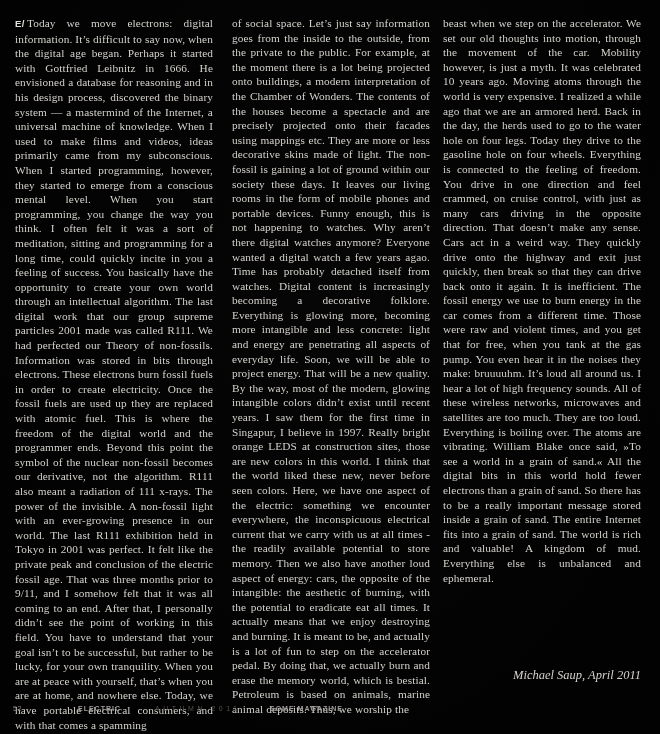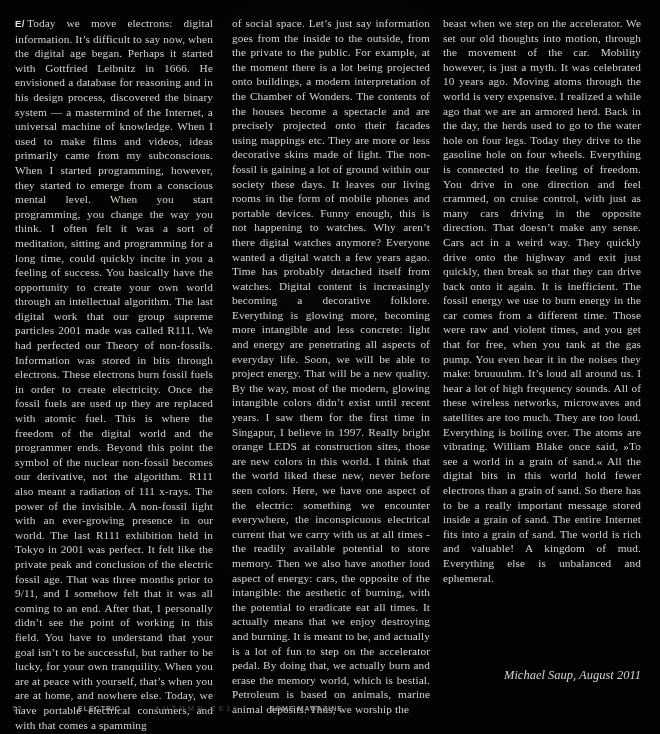--- a/index.html
+++ b/index.html
@@ -64,20 +64,20 @@
 </style>
 </head>
 <body>
 
 <div id="col1" class="col"><span class="initial">E/</span><span>Today we move electrons: digital information. It’s difficult to say now, when the digital age began. Perhaps it started with Gottfried Leibnitz in 1666. He envisioned a database for reasoning and in his design process, discovered the binary system — a mastermind of the Internet, a universal machine of knowledge. When I used to make films and videos, ideas primarily came from my subconscious. When I started programming, however, they started to emerge from a conscious mental level. When you start programming, you change the way you think. I often felt it was a sort of meditation, sitting and programming for a long time, could quickly incite in you a feeling of success. You basically have the opportunity to create your own world through an intellectual algorithm. The last digital work that our group supreme particles 2001 made was called R111. We had perfected our Theory of non-fossils. Information was stored in bits through electrons. These electrons burn fossil fuels in order to create electricity. Once the fossil fuels are used up they are replaced with atomic fuel. This is where the freedom of the digital world and the programmer ends. Beyond this point the symbol of the nuclear non-fossil becomes our derivative, not the algorithm. R111 also meant a radiation of 111 x-rays. The power of the invisible. A non-fossil light with an ever-growing presence in our world. The last R111 exhibition held in Tokyo in 2001 was perfect. It felt like the private peak and conclusion of the electric fossil age. That was three months prior to 9/11, and I somehow felt that it was all coming to an end. After that, I personally didn’t see the point of working in this field. You have to understand that your goal isn’t to be successful, but rather to be lucky, for your own tranquility. When you are at peace with yourself, that’s when you are at home, and nowhere else. Today, we have portable electrical consumers, and with that comes a spamming</span></div>
 
 <div id="col2" class="col"><span>of social space. Let’s just say information goes from the inside to the outside, from the private to the public. For example, at the moment there is a lot being projected onto buildings, a modern interpretation of the Chamber of Wonders. The contents of the houses become a spectacle and are precisely projected onto their facades using mappings etc. They are more or less decorative skins made of light. The non-fossil is gaining a lot of ground within our society these days. It leaves our living rooms in the form of mobile phones and portable devices. Funny enough, this is not happening to watches. Why aren’t there digital watches anymore? Everyone wanted a digital watch a few years agao. Time has probably detached itself from watches. Digital content is increasingly becoming a decorative folklore. Everything is glowing more, becoming more intangible and less concrete: light and energy are penetrating all aspects of everyday life. Soon, we will be able to project energy. That will be a new quality. By the way, most of the modern, glowing intangible colors didn’t exist until recent years. I saw them for the first time in Singapur, I believe in 1997. Really bright orange LEDS at construction sites, those are new colors in this world. I think that the world liked these new, never before seen colors. Here, we have one aspect of the electric: something we encounter everywhere, the inconspicuous electrical current that we carry with us at all times - the readily available potential to store memory. Then we also have another loud aspect of energy: cars, the opposite of the intangible: the aesthetic of burning, with the potential to eradicate eat all times. It actually means that we enjoy destroying and burning. It is meant to be, and actually is a lot of fun to step on the accelerator pedal. By doing that, we actually burn and erase the memory world, which is bestial. Petroleum is based on animals, marine animal deposits. Thus, we worship the</span></div>
 
 <div id="col3" class="col"><span>beast when we step on the accelerator. We set our old thoughts into motion, through the movement of the car. Mobility however, is just a myth. It was celebrated 10 years ago. Moving atoms through the world is very expensive. I realized a while ago that we are an armored herd. Back in the day, the herds used to go to the water hole on four legs. Today they drive to the gasoline hole on four wheels. Everything is connected to the feeling of freedom. You drive in one direction and feel crammed, on cruise control, with just as many cars driving in the opposite direction. That doesn’t make any sense. Cars act in a weird way. They quickly drive onto the highway and exit just quickly, then break so that they can drive back onto it again. It is inefficient. The fossil energy we use to burn energy in the car comes from a different time. Those were raw and violent times, and you get that for free, when you tank at the gas pump. You even hear it in the noises they make: bruuuuhm. It’s loud all around us. I hear a lot of high frequency sounds. All of these wireless networks, microwaves and satellites are too much. They are too loud. Everything is boiling over. The atoms are vibrating. William Blake once said, »To see a world in a grain of sand.« All the digital bits in this world hold fewer electrons than a grain of sand. So there has to be a really important message stored inside a grain of sand. The entire Internet fits into a grain of sand. The world is rich and valuable! A kingdom of mud. Everything else is unbalanced and ephemeral.</span></div>
 
-<div class="signature">Michael Saup, August 2011</div>
+<div class="signature">Michael Saup, April 2011</div>
 
 <div class="footer">
   <span class="pagenum">52</span>
   <span class="foot-left">ELECTRIC</span>
   <span class="foot-center">AUTUMN 2011</span>
   <span class="foot-right">SOME MAGAZINE</span>
 </div>
 
 </body></html>

